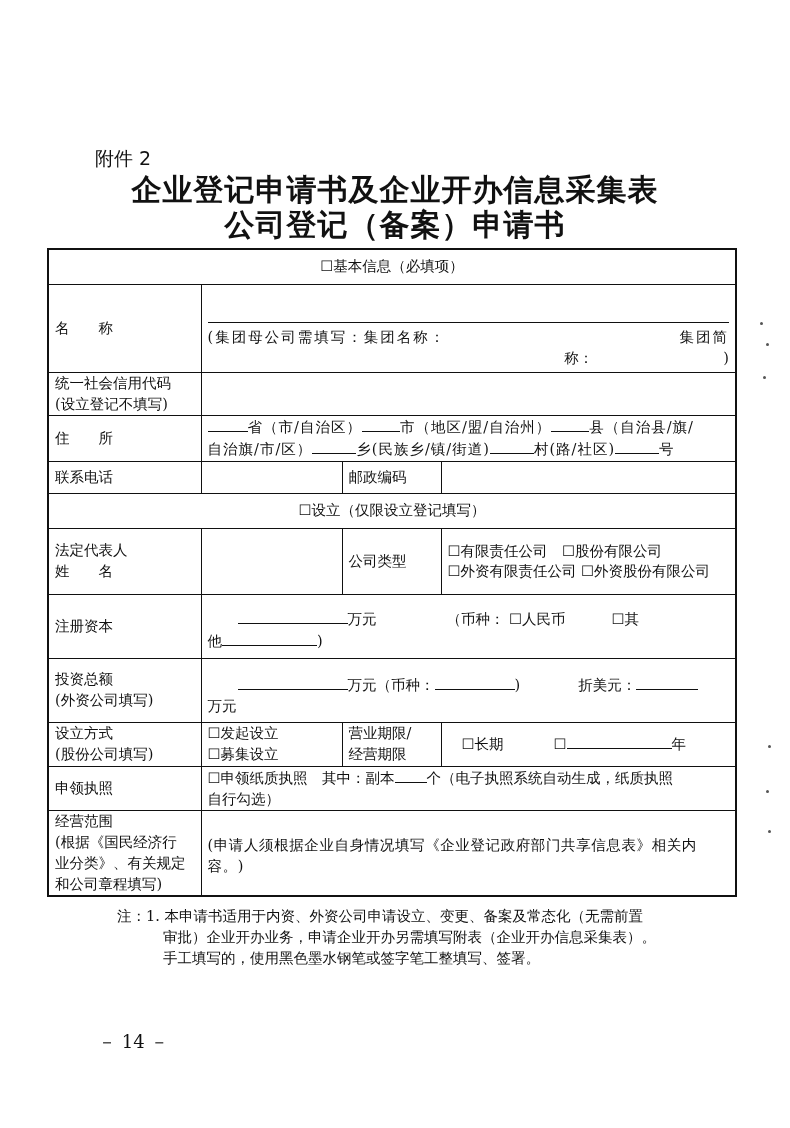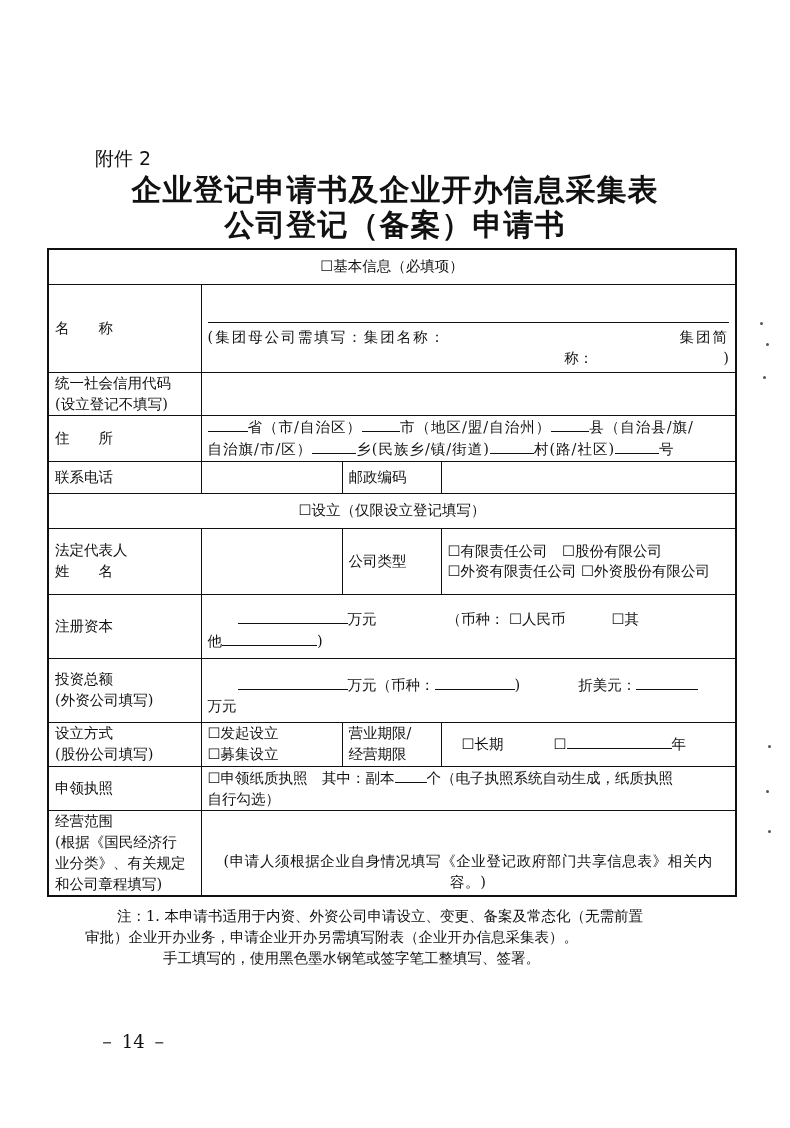--- a/index.html
+++ b/index.html
@@ -128,30 +128,30 @@
       <div>自行勾选）</div>
     </td>
   </tr>
   <tr style="height:86px">
     <td class="lbl" style="line-height:21px;">
       <div>经营范围</div>
       <div>(根据《国民经济行</div>
       <div>业分类》、有关规定</div>
       <div>和公司章程填写)</div>
     </td>
-    <td colspan="3" style="vertical-align:bottom; padding-bottom:2px; letter-spacing:0.6px;text-align:center;">
+    <td colspan="3" style="vertical-align:bottom; padding-bottom:18px; letter-spacing:0.6px;">
       <div>(申请人须根据企业自身情况填写《企业登记政府部门共享信息表》相关内容。)</div>
     </td>
   </tr>
 </tbody>
   </table>
 
 <div class="notes">
   <div style="margin-left:32px">注：1. 本申请书适用于内资、外资公司申请设立、变更、备案及常态化（无需前置</div>
-  <div style="">审批）企业开办业务，申请企业开办另需填写附表（企业开办信息采集表）。</div>
+  <div style="margin-left:78px">审批）企业开办业务，申请企业开办另需填写附表（企业开办信息采集表）。</div>
   <div style="margin-left:78px">手工填写的，使用黑色墨水钢笔或签字笔工整填写、签署。</div>
 </div>
 
 <div class="pgno">－ 14 －</div>
 
 <div class="dot" style="left:760px;top:322px"></div>
 <div class="dot" style="left:766px;top:343px"></div>
 <div class="dot" style="left:763px;top:376px"></div>
 <div class="dot" style="left:768px;top:745px"></div>
 <div class="dot" style="left:766px;top:790px"></div>

